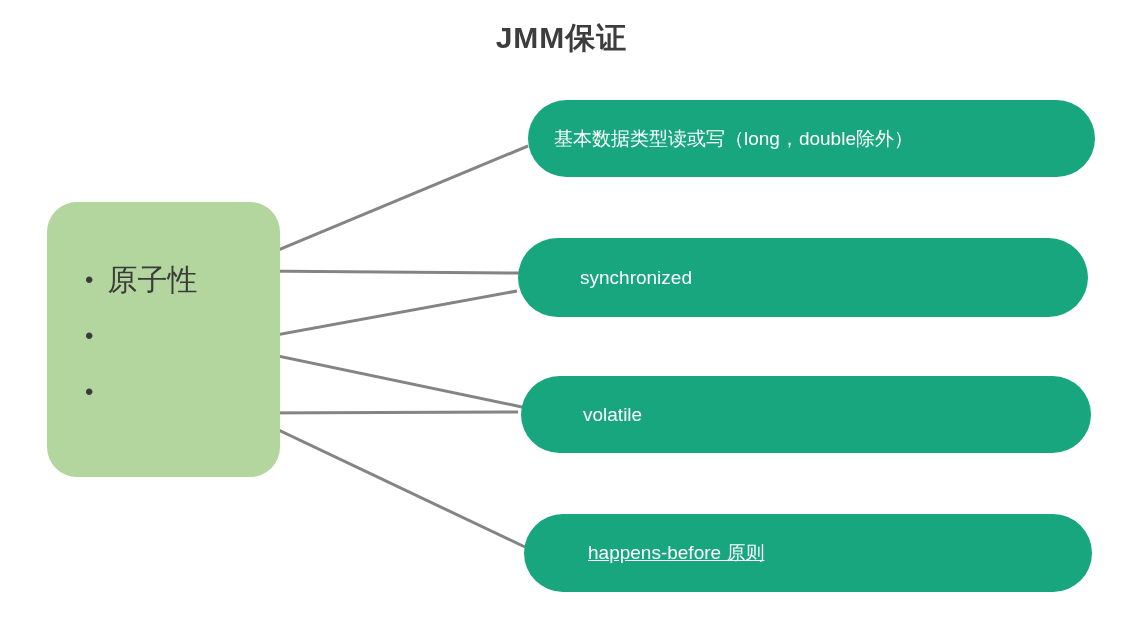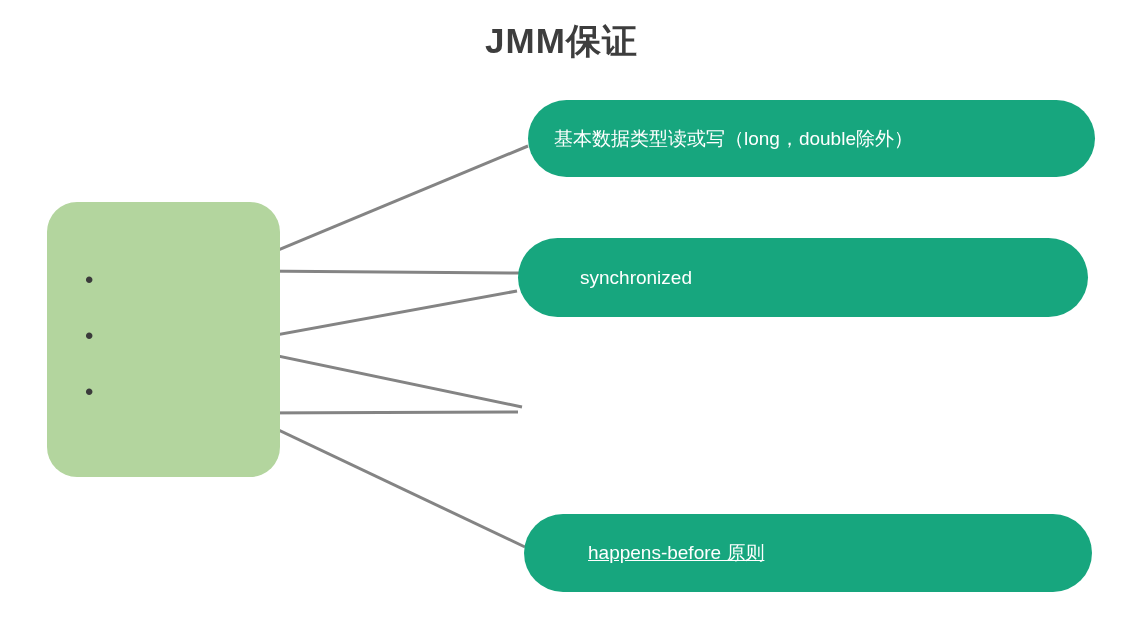--- a/index.html
+++ b/index.html
@@ -14,21 +14,21 @@
     height: 625px;
     background: var(--bg, #ffffff);
     overflow: hidden;
   }
   .title {
     position: absolute;
     top: 18px;
     left: 0;
     width: 1123px;
     text-align: center;
-    font-size: 35px;
+    font-size: 30px;
     font-weight: bold;
     color: var(--title-color, #3d3d3d);
     letter-spacing: 1px;
   }
   .left-box {
     position: absolute;
     left: 47px;
     top: 202px;
     width: 233px;
     height: 275px;
@@ -100,33 +100,37 @@
         <line x1="522" y1="407" x2="240" y2="348" stroke="#848484" stroke-width="3" marker-end="url(#arrowhead)"></line>
         <line x1="518" y1="412" x2="246" y2="413" stroke="#848484" stroke-width="3" marker-end="url(#arrowhead)"></line>
         <line x1="525" y1="547" x2="249" y2="416" stroke="#848484" stroke-width="3" marker-end="url(#arrowhead)"></line>
       </g>
   </svg>
 
   <div class="left-box">
     <ul>
       <li>
         <span class="bullet-dot">•</span>
+        <span>原子性</span>
       </li>
       <li>
         <span class="bullet-dot">•</span>
       </li>
       <li>
         <span class="bullet-dot">•</span>
       </li>
     </ul>
   </div>
 
   <div class="pill pill-1">
     <span>基本数据类型读或写（long，double除外）</span>
   </div>
   <div class="pill pill-2">
     <span>synchronized</span>
   </div>
+  <div class="pill pill-3">
+    <span>volatile</span>
+  </div>
   <div class="pill pill-4">
     <span>happens-before 原则</span>
   </div>
 
 </div>
 
 </body></html>

